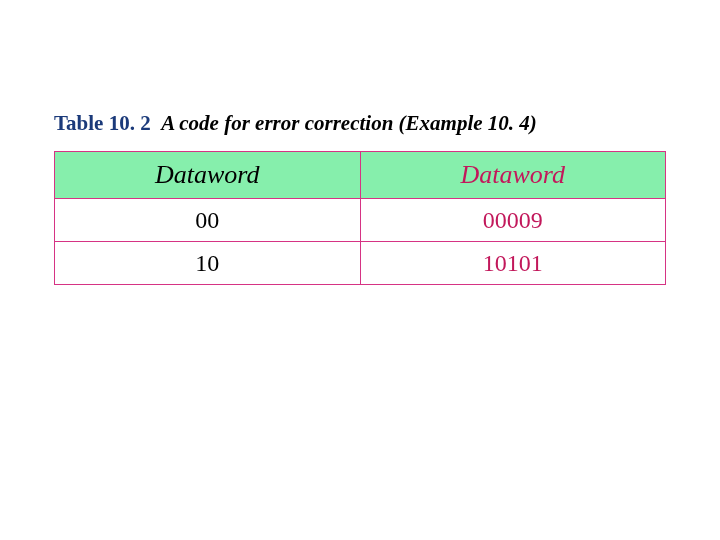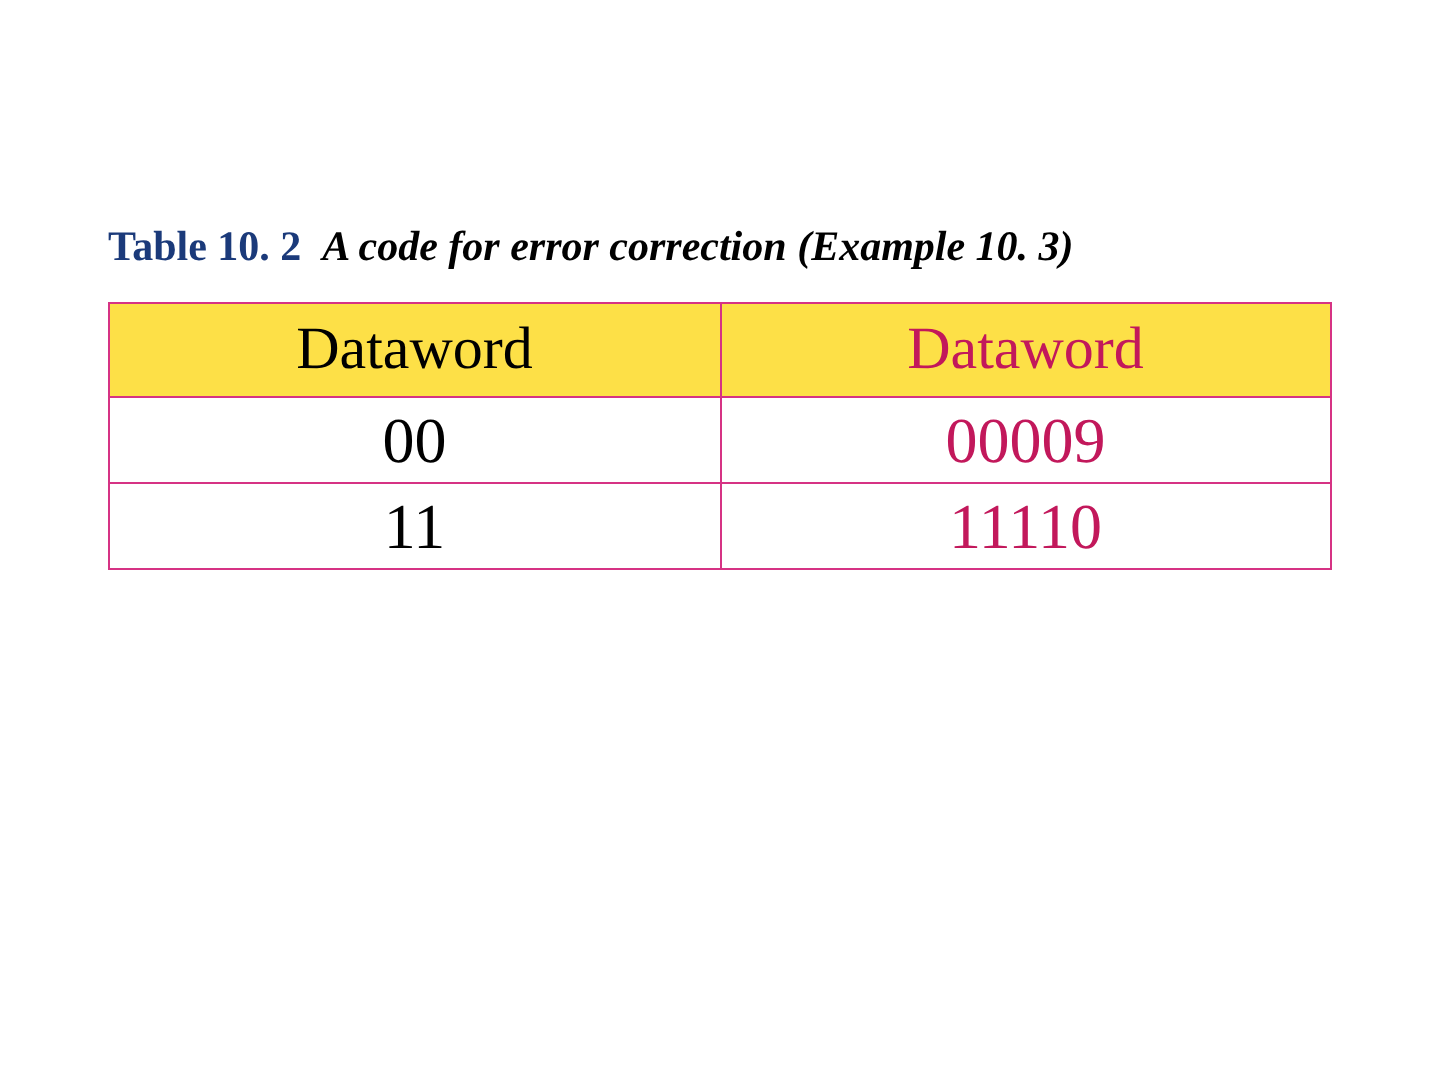--- a/index.html
+++ b/index.html
@@ -35,60 +35,61 @@
   table.code-table {
     border-collapse: collapse;
     width: 100%;
     table-layout: fixed;
   }
   .code-table th, .code-table td {
     border: 1.5px solid #d63384;
     text-align: center;
     vertical-align: middle;
     height: 40px;
-    font-size: 32px;
+    font-size: 24px;
   }
   .code-table th {
-    background: #fde047;
+    background: #86efac;
+    font-style: italic;
     font-weight: normal;
     color: #000;
     height: 44px;
-    font-size: 30px;
+    font-size: 26px;
   }
   .code-table th.codeword-head {
     color: #c2185b;
   }
   .code-table td.dataword {
     color: #000;
   }
   .code-table td.codeword {
     color: #c2185b;
   }
 </style>
 </head>
 <body>
 
 <div class="slide">
 
   <div class="caption">
-    <span class="cap-label">Table 10. 2</span>&nbsp;&nbsp;<span class="cap-title">A code for error correction (Example 10. 3)</span>
+    <span class="cap-label">Table 10. 2</span>&nbsp;&nbsp;<span class="cap-title">A code for error correction (Example 10. 4)</span>
   </div>
 
   <table class="code-table">
     <thead>
       <tr>
         <th class="dataword-head">Dataword</th>
         <th class="codeword-head">Dataword</th>
       </tr>
     </thead>
     <tbody>
       <tr>
         <td class="dataword">00</td>
         <td class="codeword">00009</td>
       </tr>
       <tr>
-        <td class="dataword">11</td>
-        <td class="codeword">11110</td>
+        <td class="dataword">10</td>
+        <td class="codeword">10101</td>
       </tr>
     </tbody>
   </table>
 
 </div>
 
 </body></html>

